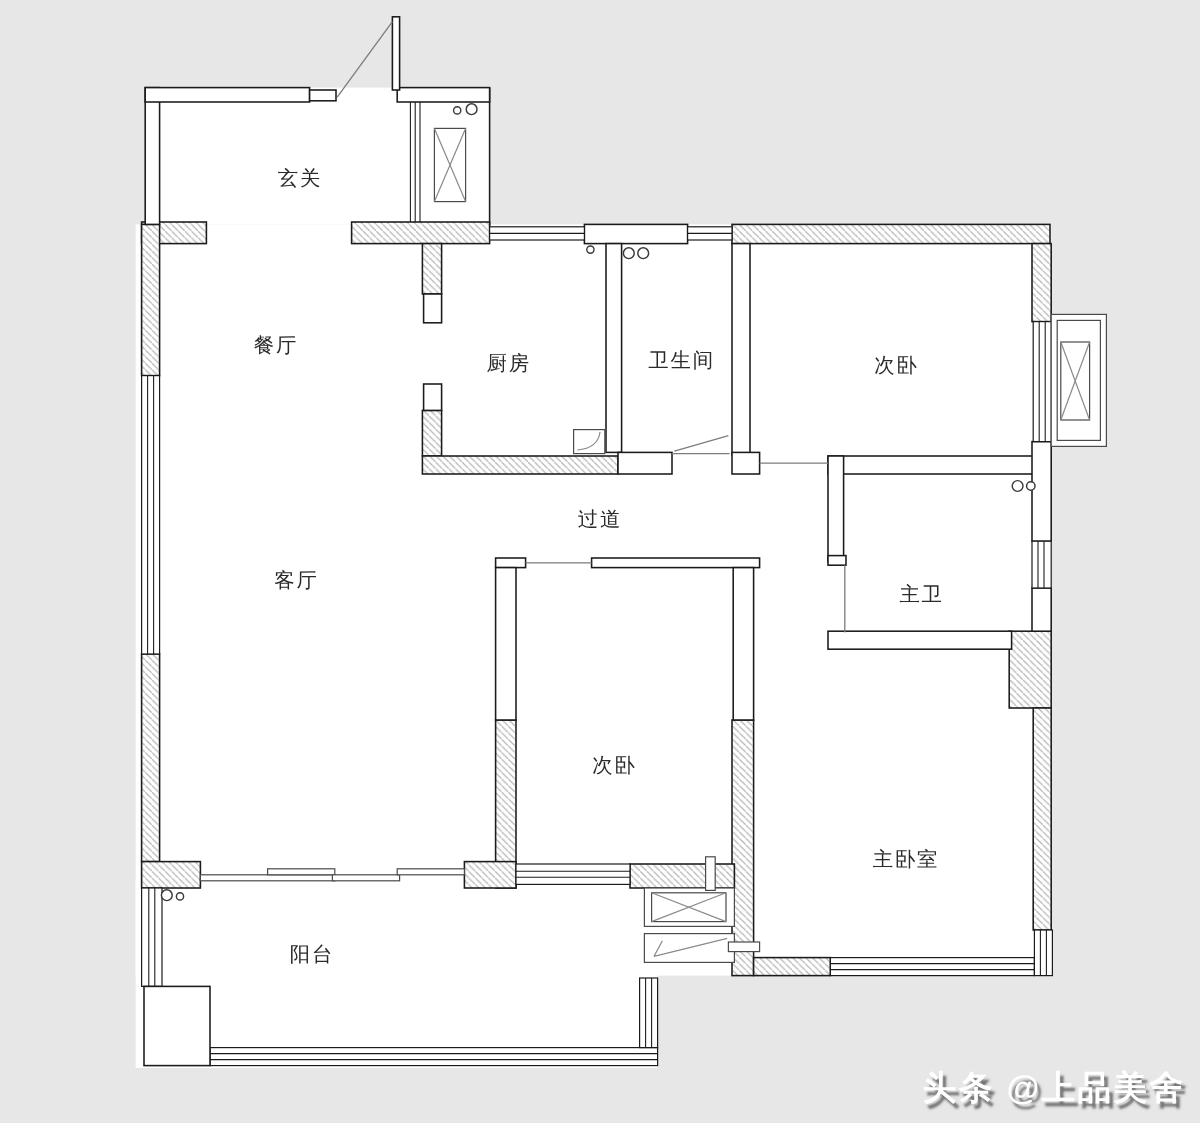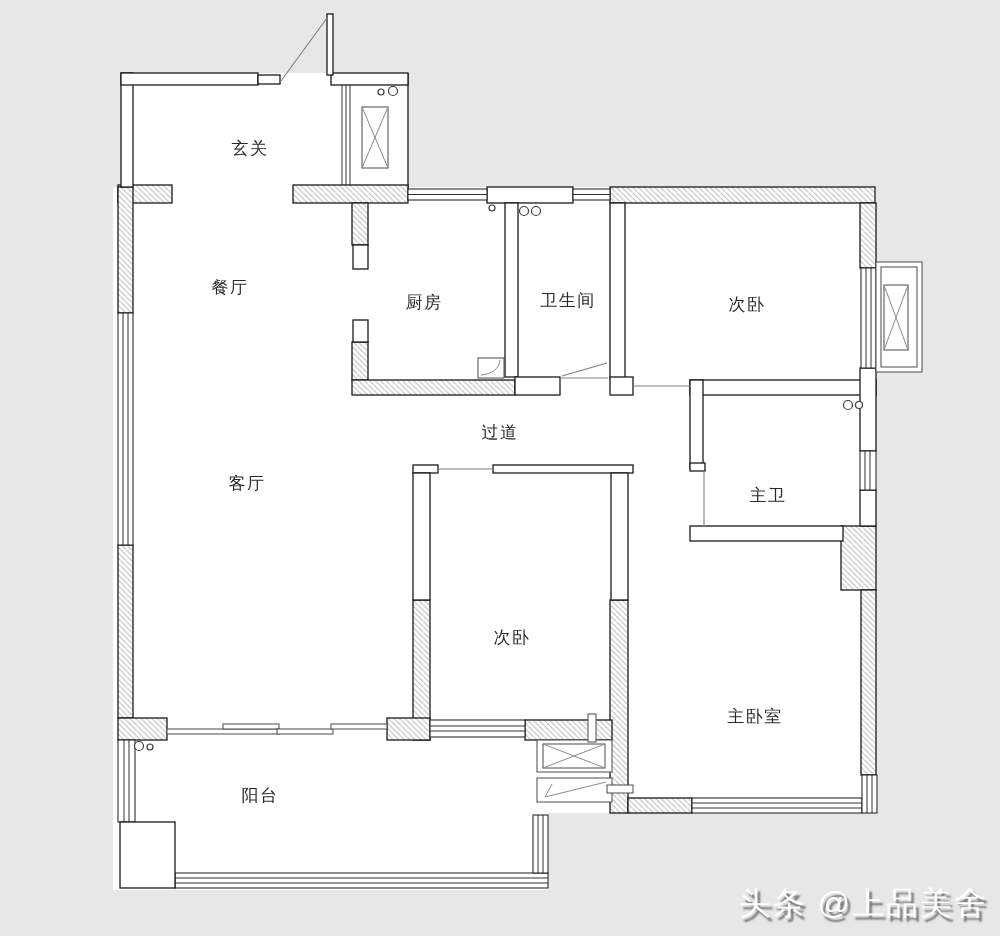--- a/index.html
+++ b/index.html
@@ -11,21 +11,21 @@
   .thin{fill:#ffffff;stroke:#1b1b1b;stroke-width:1.3;}
   .win{fill:#ffffff;stroke:#1b1b1b;stroke-width:1;}
   .wl{stroke:#1b1b1b;stroke-width:0.9;fill:none;}
   .fix{fill:#ffffff;stroke:#4a4a4a;stroke-width:1;}
   .fxl{stroke:#8a8a8a;stroke-width:1;fill:none;}
   .door{stroke:#7d7d7d;stroke-width:1.1;fill:none;}
   .edge{stroke:#1b1b1b;stroke-width:1.3;fill:none;}
   .circ{fill:#ffffff;stroke:#3a3a3a;stroke-width:1.2;}
   .lbl{font-family:"Liberation Sans",sans-serif;font-size:17px;letter-spacing:1.5px;
        fill:#2a2a2a;text-anchor:middle;}
-  .watermark{position:absolute;right:12px;bottom:10px;font-size:32px;font-weight:normal;
+  .watermark{position:absolute;right:12px;bottom:10px;font-size:28px;font-weight:bold;
              letter-spacing:2px;color:#ffffff;
              text-shadow:3px 4px 2px rgba(105,105,105,0.95);}
 </style>
 </head>
 <body>
 
 <div class="stage">
 <svg width="1000" height="936" viewBox="0 0 1000 936">
   <defs>
     <pattern id="hatch" width="5.5" height="5.5" patternUnits="userSpaceOnUse">

